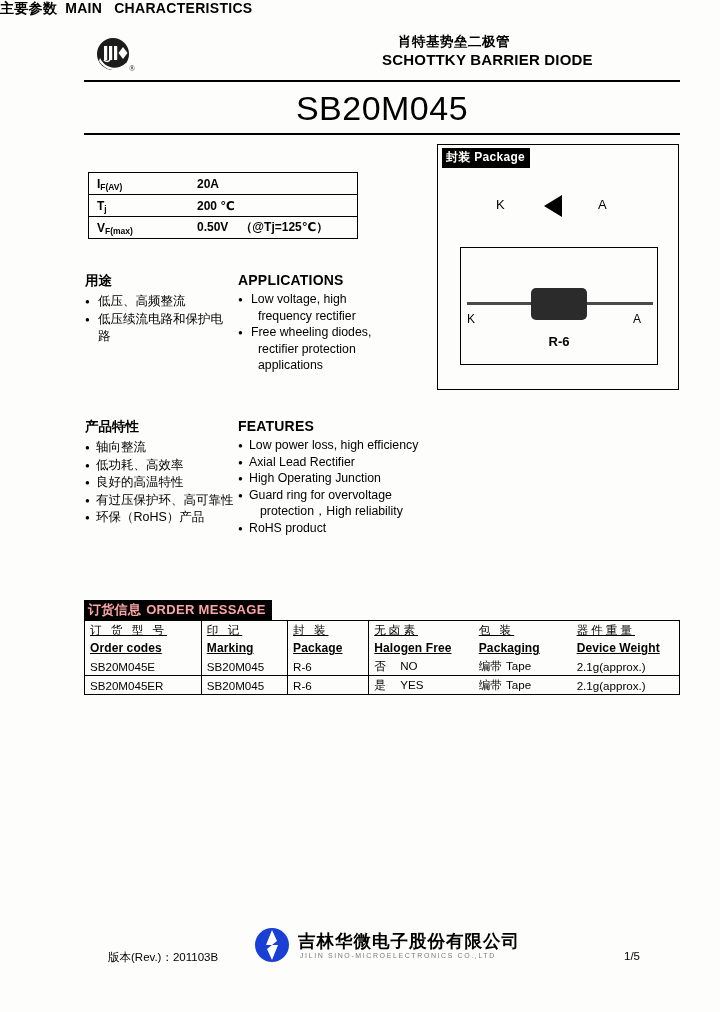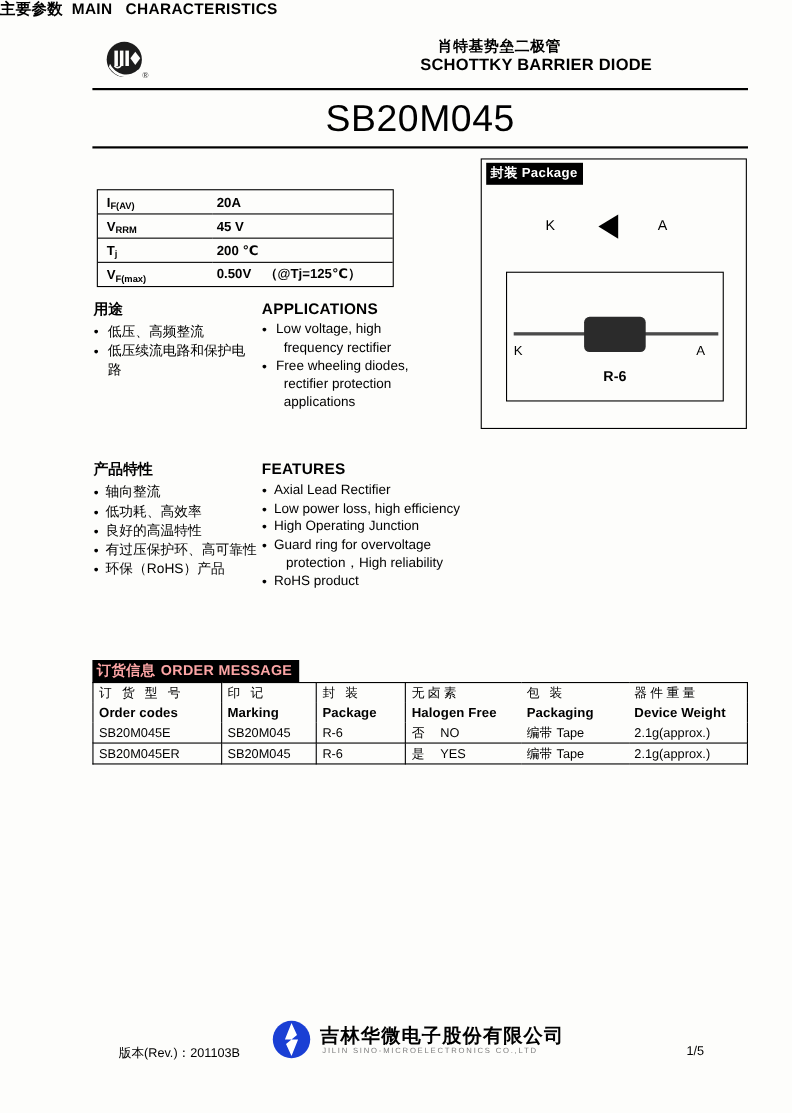--- a/index.html
+++ b/index.html
@@ -256,21 +256,21 @@
     background: #fdfdfb;
   }
   .order-table td {
     border: 1.4px solid #000;
     font-size: 11.6px;
     padding: 1px 5px;
     vertical-align: middle;
     height: 16px;
   }
   .order-table td.nb-top { border-top: none; }
-  .order-table td.nb-bot { border-bottom: none; }
+  .order-table td.nb-bot { border-bottom: none; text-decoration: underline; }
   .order-table td.nb-left { border-left: none; }
   .order-table td.nb-right { border-right: none; }
   .order-table .cn-head {
     font-size: 11.6px;
     letter-spacing: 3px;
   }
   .order-table .en-head {
     font-size: 12px;
     font-weight: bold;
     letter-spacing: 0.1px;
@@ -285,21 +285,21 @@
     left: 108px; top: 950px;
     font-size: 11.5px;
   }
   .footer-page {
     position: absolute;
     right: 80px; top: 950px;
     font-size: 11.5px;
   }
   .footer-logo {
     position: absolute;
-    left: 247px; top: 925px;
+    left: 254px; top: 925px;
     width: 250px; height: 42px;
   }
   .footer-logo .mark {
     position: absolute; left: 0; top: 2px;
     width: 36px; height: 36px;
   }
   .footer-logo .cn-name {
     position: absolute; left: 44px; top: 4px;
     font-size: 17.5px;
     font-weight: bold;
@@ -347,28 +347,20 @@
 
   <div class="char-table">
     <table>
       <tbody>
         <tr>
           <td class="sym">
             <span>I</span><sub>F(AV)</sub>
           </td>
           <td class="val">
             <span>20A</span><span class="cond"></span>
-          </td>
-        </tr>
-        <tr>
-          <td class="sym">
-            <span>V</span><sub>RRM</sub>
-          </td>
-          <td class="val">
-            <span>45 V</span><span class="cond"></span>
           </td>
         </tr>
         <tr>
           <td class="sym">
             <span>T</span><sub>j</sub>
           </td>
           <td class="val">
             <span>200 ℃</span><span class="cond"></span>
           </td>
         </tr>
@@ -411,22 +403,22 @@
       <li>低功耗、高效率</li>
       <li>良好的高温特性</li>
       <li>有过压保护环、高可靠性</li>
       <li>环保（RoHS）产品</li>
     </ul>
   </div>
 
   <div class="col-en" id="feat-en">
     <div class="blk-title-en">FEATURES</div>
     <ul class="bul">
+      <li>Low power loss, high efficiency</li>
       <li>Axial Lead Rectifier</li>
-      <li>Low power loss, high efficiency</li>
       <li>High Operating Junction</li>
       <li>Guard ring for overvoltage</li>
       <li class="cont">protection，High reliability</li>
       <li>RoHS product</li>
     </ul>
   </div>
 
   <div class="pkg-panel">
     <div class="pkg-label">
       <span>封装</span>

